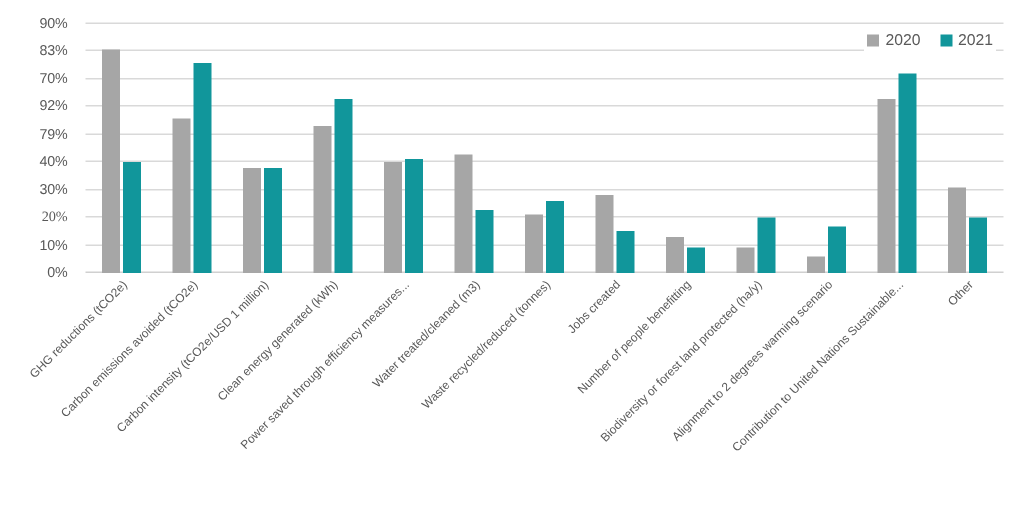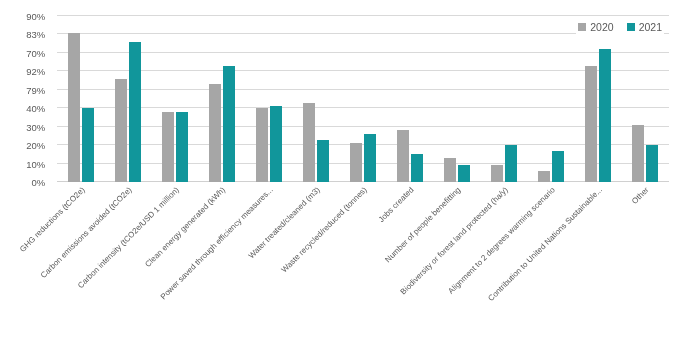--- a/index.html
+++ b/index.html
@@ -146,21 +146,21 @@
   }
 </style>
 </head>
 <body>
 
 <div id="chart-root">
 
   <div class="y-axis">
       <div class="y-tick" style="bottom: 0%; transform: translateY(50%);">0%</div>
       <div class="y-tick" style="bottom: 11.1111%; transform: translateY(50%);">10%</div>
-      <div class="y-tick" style="bottom: 22.2222%; transform: translateY(50%);">20%</div>
+      <div class="y-tick" style="bottom: 22.2222%; transform: translateY(50%); font-family: Liberation Serif, serif;">20%</div>
       <div class="y-tick" style="bottom: 33.3333%; transform: translateY(50%);">30%</div>
       <div class="y-tick" style="bottom: 44.4444%; transform: translateY(50%); margin-top: 31px;">40%</div>
       <div class="y-tick" style="bottom: 55.5556%; transform: translateY(50%);">79%</div>
       <div class="y-tick" style="bottom: 66.6667%; transform: translateY(50%);">92%</div>
       <div class="y-tick" style="bottom: 77.7778%; transform: translateY(50%);">70%</div>
       <div class="y-tick" style="bottom: 88.8889%; transform: translateY(50%);">83%</div>
       <div class="y-tick" style="bottom: 100%; transform: translateY(50%);">90%</div>
     </div>
 
   <div class="plot-area">

